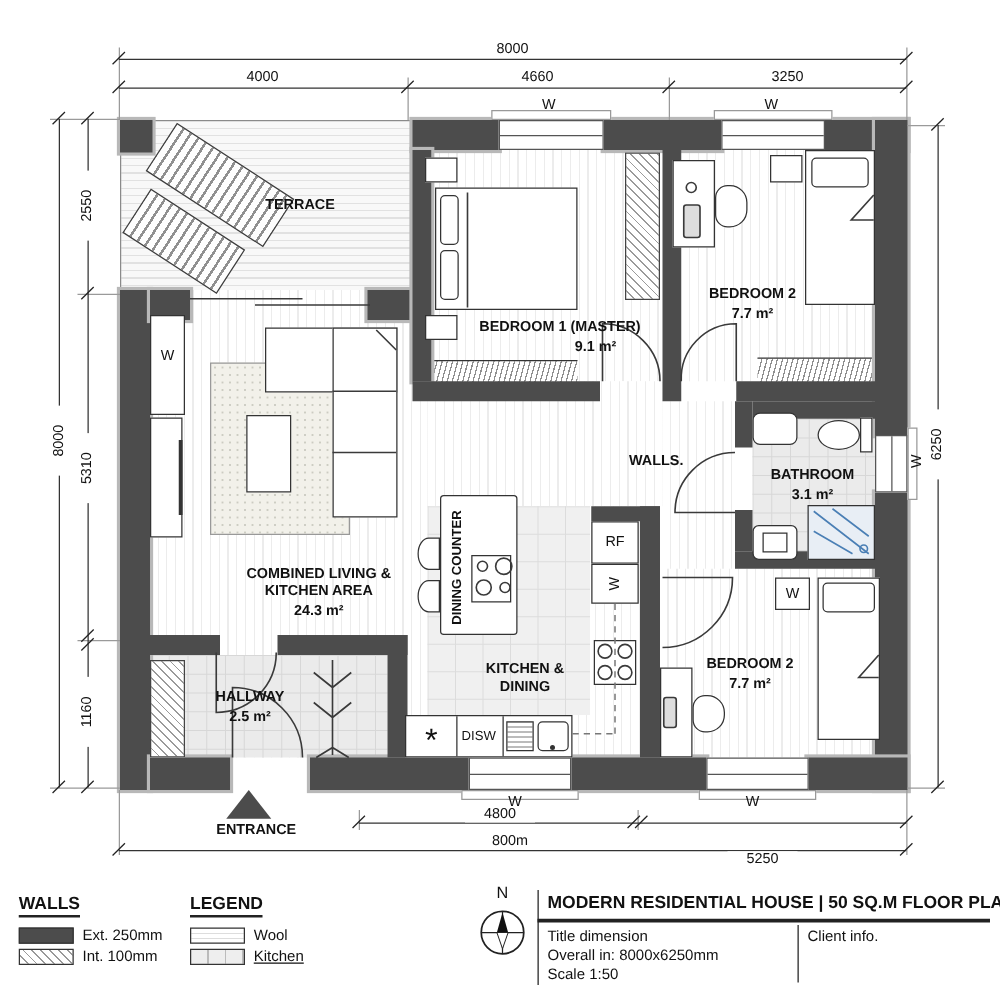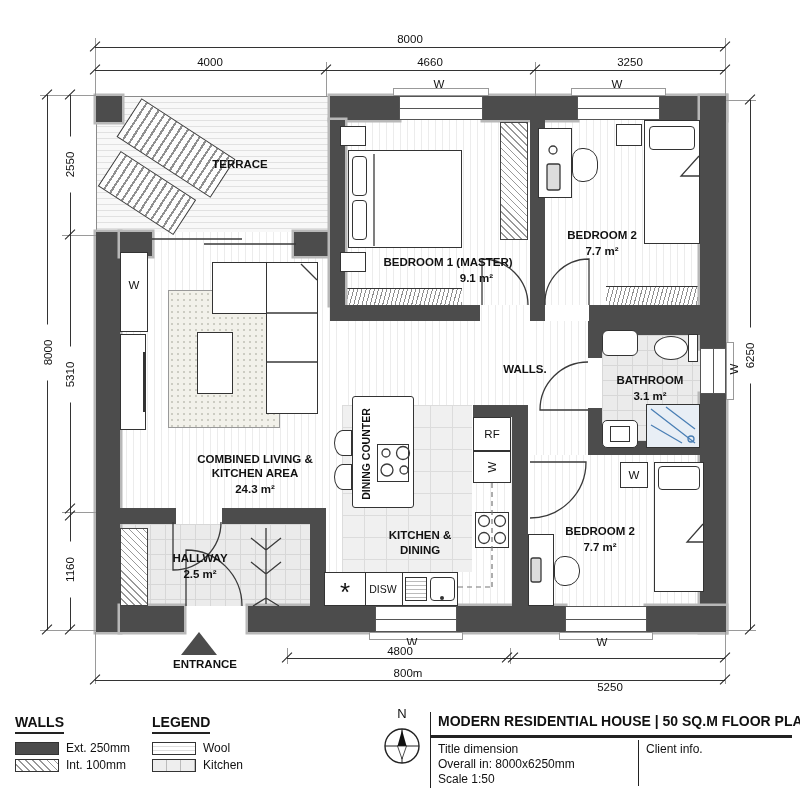--- a/index.html
+++ b/index.html
@@ -279,21 +279,21 @@
 <div class="abs fhead" style="left:15px;top:714px;">WALLS</div>
 <div class="abs sw" style="left:15px;top:742px;width:44px;height:13px;background:#4c4c4c;"></div>
 <div class="abs ftext" style="left:66px;top:741px;">Ext. 250mm</div>
 <div class="abs sw" style="left:15px;top:759px;width:44px;height:13px;background:repeating-linear-gradient(45deg,#fff 0 4px,#999 4px 5px);"></div>
 <div class="abs ftext" style="left:66px;top:758px;">Int. 100mm</div>
 
 <div class="abs fhead" style="left:152px;top:714px;">LEGEND</div>
 <div class="abs sw" style="left:152px;top:742px;width:44px;height:13px;background:repeating-linear-gradient(180deg,#fff 0 3px,#ddd 3px 4px);"></div>
 <div class="abs ftext" style="left:203px;top:741px;">Wool</div>
 <div class="abs sw" style="left:152px;top:759px;width:44px;height:13px;background:repeating-linear-gradient(90deg,#eee 0 13px,#bbb 13px 14px);"></div>
-<div class="abs ftext" style="left:203px;top:758px;">Kitchen</div>
+<div class="abs ftext" style="left:203px;top:758px;text-decoration:underline;">Kitchen</div>
 
 <div class="abs ftext" style="left:390px;top:706px;width:24px;text-align:center;font-size:13px;">N</div>
 <svg class="abs" width="40" height="40" style="left:382px;top:726px;" viewBox="0 0 40 40">
   <circle cx="20" cy="20" r="17" fill="#fff" stroke="#222" stroke-width="1.4"></circle>
   <path d="M3,20 H37 M20,3 V37" stro="" stroke="#222" stroke-width="1"></path>
   <polygon points="20,4 15.5,20 24.5,20" fill="#111"></polygon>
   <polygon points="15.5,20 24.5,20 20,33" fill="#fff" stroke="#222" stroke-width="0.8"></polygon>
 </svg>
 
 <div class="abs lv" style="left:430px;top:712px;height:76px;border-left:1px solid #222;"></div>

